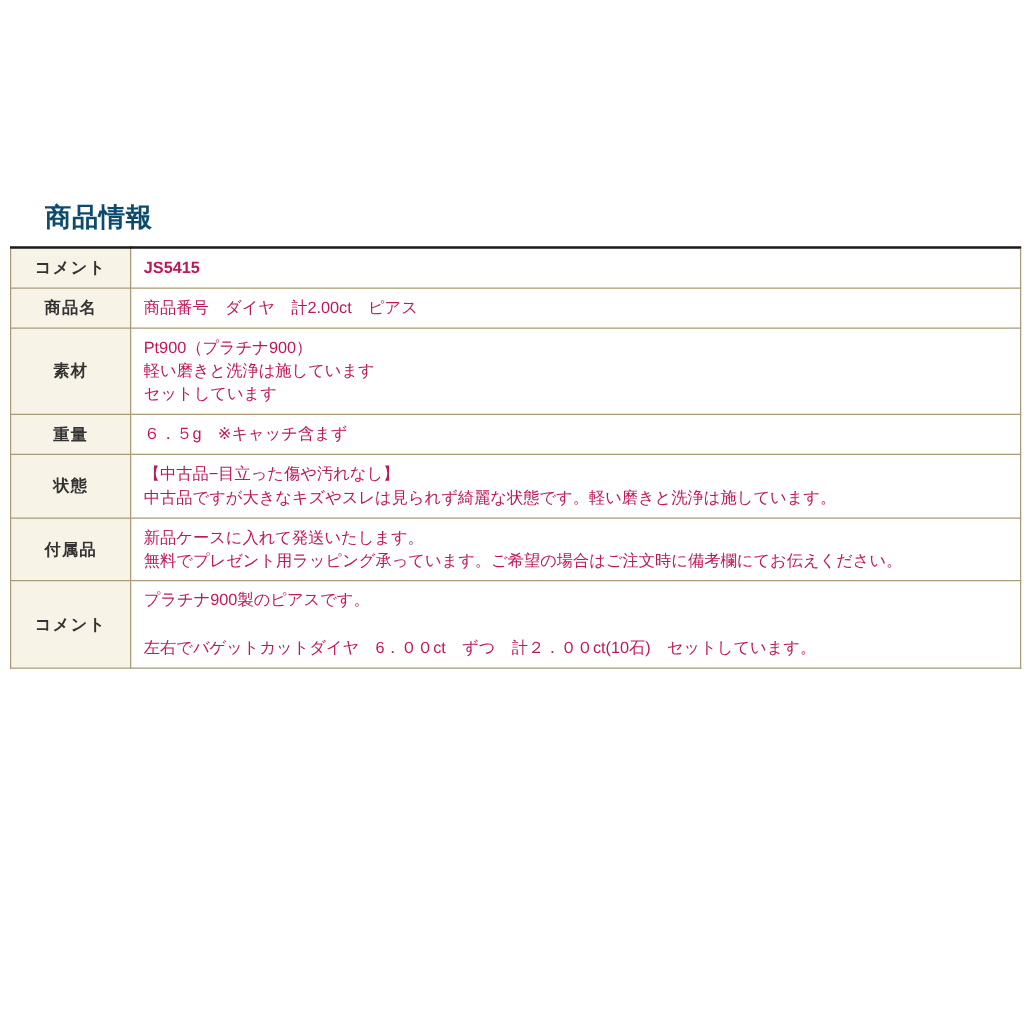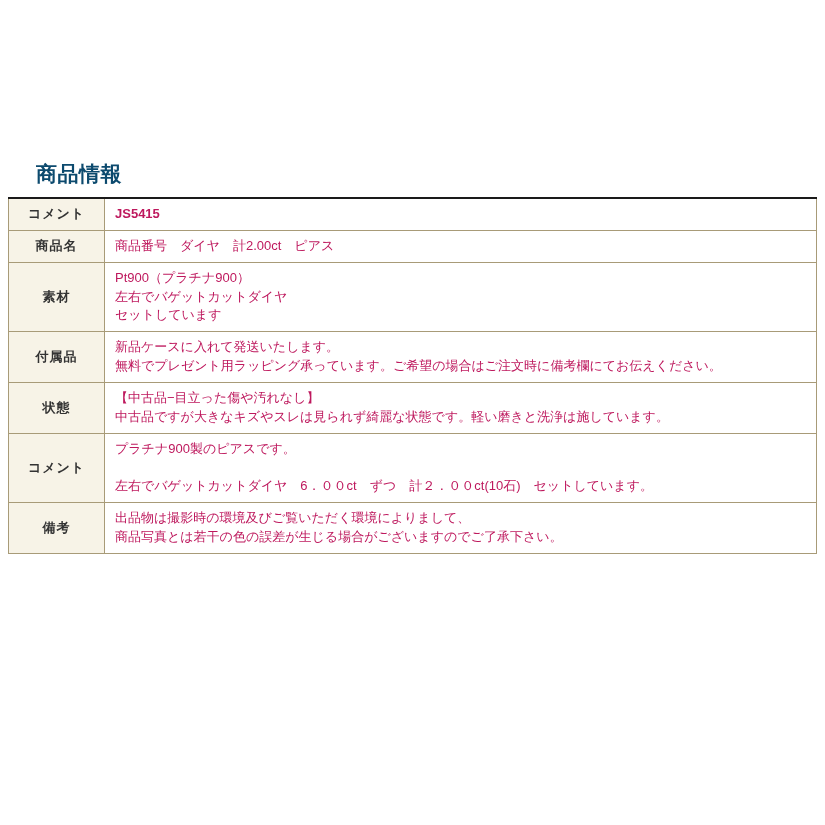--- a/index.html
+++ b/index.html
@@ -70,48 +70,47 @@
         <tr>
           <th>商品名</th>
           <td>
             <div class="line">商品番号　ダイヤ　計2.00ct　ピアス</div>
           </td>
         </tr>
         <tr>
           <th>素材</th>
           <td>
             <div class="line">Pt900（プラチナ900）</div>
-            <div class="line">左右でバゲットカットダイヤ</div>
+            <div class="line">軽い磨きと洗浄は施しています</div>
             <div class="line">セットしています</div>
+          </td>
+        </tr>
+        <tr>
+          <th>重量</th>
+          <td>
+            <div class="line">６．５g　※キャッチ含まず</div>
+          </td>
+        </tr>
+        <tr>
+          <th>状態</th>
+          <td>
+            <div class="line">【中古品−目立った傷や汚れなし】</div>
+            <div class="line">中古品ですが大きなキズやスレは見られず綺麗な状態です。軽い磨きと洗浄は施しています。</div>
           </td>
         </tr>
         <tr>
           <th>付属品</th>
           <td>
             <div class="line">新品ケースに入れて発送いたします。</div>
             <div class="line">無料でプレゼント用ラッピング承っています。ご希望の場合はご注文時に備考欄にてお伝えください。</div>
           </td>
         </tr>
         <tr>
-          <th>状態</th>
-          <td>
-            <div class="line">【中古品−目立った傷や汚れなし】</div>
-            <div class="line">中古品ですが大きなキズやスレは見られず綺麗な状態です。軽い磨きと洗浄は施しています。</div>
-          </td>
-        </tr>
-        <tr>
           <th>コメント</th>
           <td>
             <div class="line">プラチナ900製のピアスです。</div>
             <div class="line"></div>
             <div class="line">左右でバゲットカットダイヤ　6．００ct　ずつ　計２．００ct(10石)　セットしています。</div>
           </td>
         </tr>
-        <tr>
-          <th>備考</th>
-          <td>
-            <div class="line">出品物は撮影時の環境及びご覧いただく環境によりまして、</div>
-            <div class="line">商品写真とは若干の色の誤差が生じる場合がございますのでご了承下さい。</div>
-          </td>
-        </tr>
       </tbody>
   </table>
 </div>
 
 </body></html>

